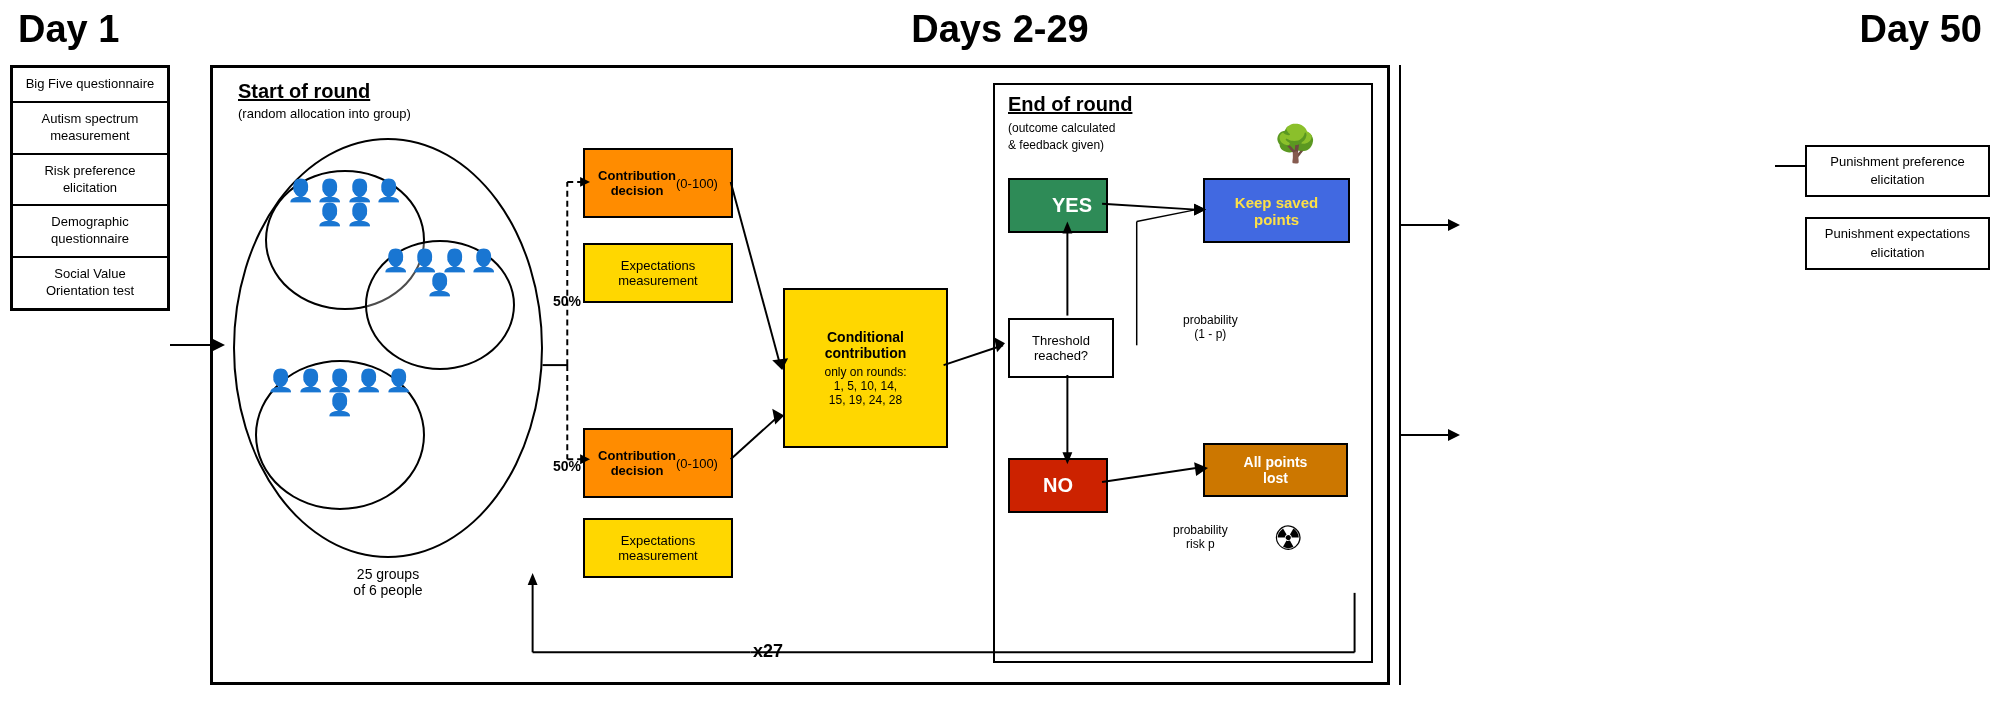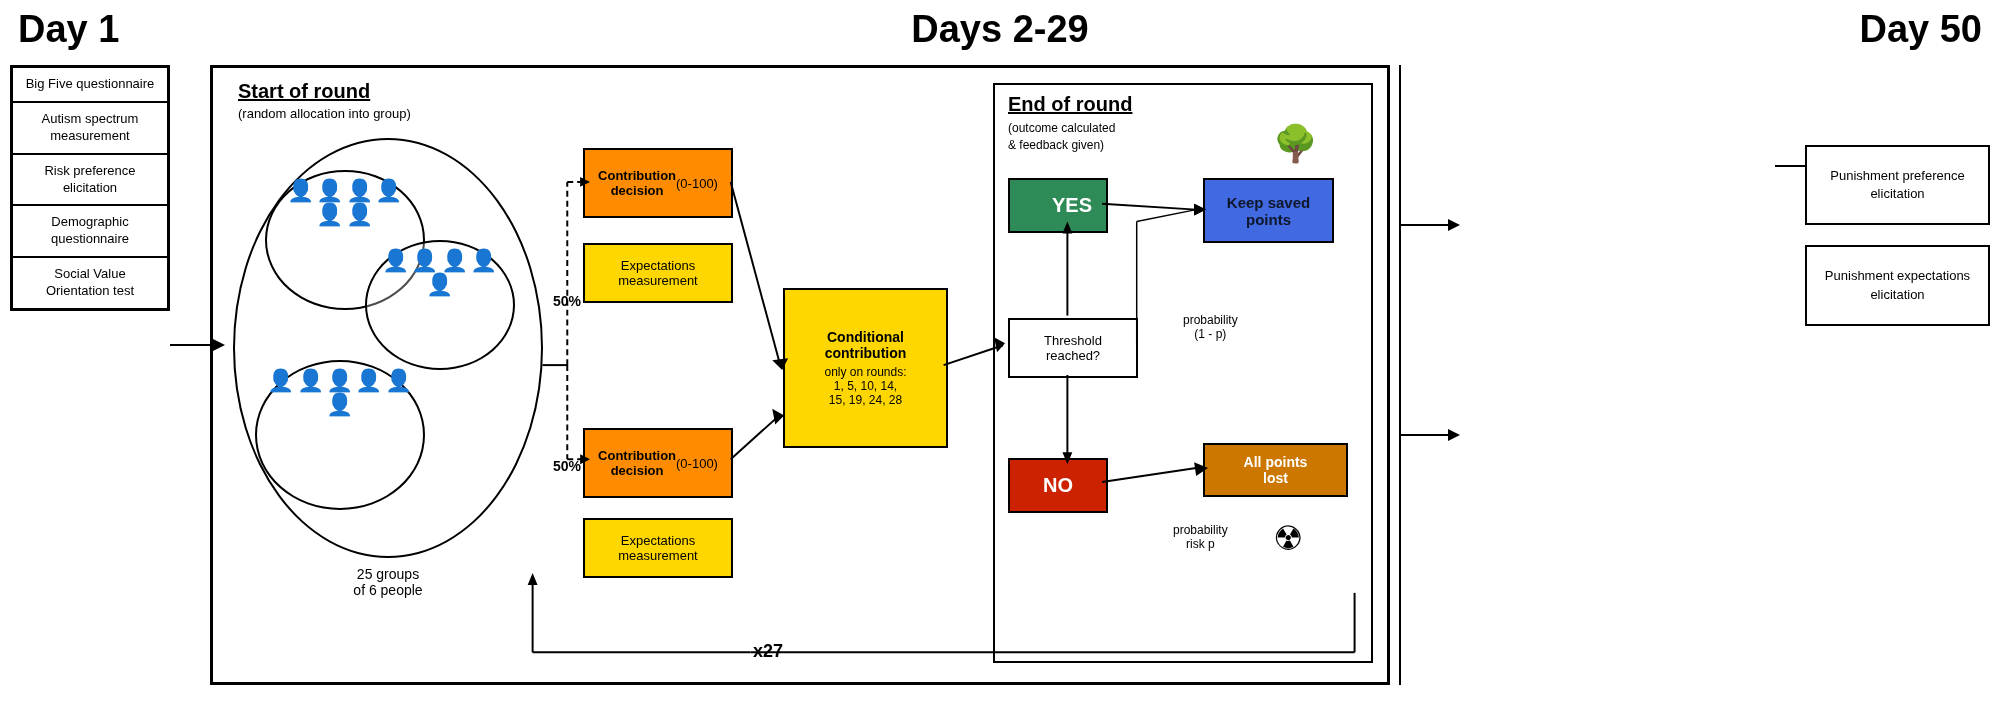--- a/index.html
+++ b/index.html
@@ -276,21 +276,21 @@
       font-weight: bold;
       color: #fff;
       padding-left: 28px;
     }
 
     
     .threshold-box {
       position: absolute;
       left: 795px;
       top: 250px;
-      width: 130px;
+      width: 106px;
       height: 60px;
       background: #fff;
       border: 2px solid #000;
       display: flex;
       align-items: center;
       justify-content: center;
       text-align: center;
       font-size: 13px;
     }
 
@@ -309,31 +309,31 @@
       font-size: 20px;
       font-weight: bold;
       color: #fff;
     }
 
     
     .keep-box {
       position: absolute;
       left: 990px;
       top: 110px;
-      width: 131px;
+      width: 147px;
       height: 65px;
       background: #4169E1;
       border: 2px solid #000;
       display: flex;
       align-items: center;
       justify-content: center;
       text-align: center;
       font-size: 15px;
       font-weight: bold;
-      color: #0f172a;
+      color: #fde047;
     }
 
     
     .lost-box {
       position: absolute;
       left: 990px;
       top: 375px;
       width: 145px;
       height: 54px;
       background: #CC7700;
@@ -358,21 +358,21 @@
 
     
     .day30-col {
       position: absolute;
       right: 10px;
       top: 65px;
       width: 185px;
     }
     .day30-box {
       border: 2px solid #000;
-      padding: 20px 12px;
+      padding: 6px 12px;
       font-size: 13px;
       text-align: center;
       background: #fff;
       margin-bottom: 20px;
       line-height: 1.4;
     }
 
     
     .arrows-svg {
       position: absolute;

